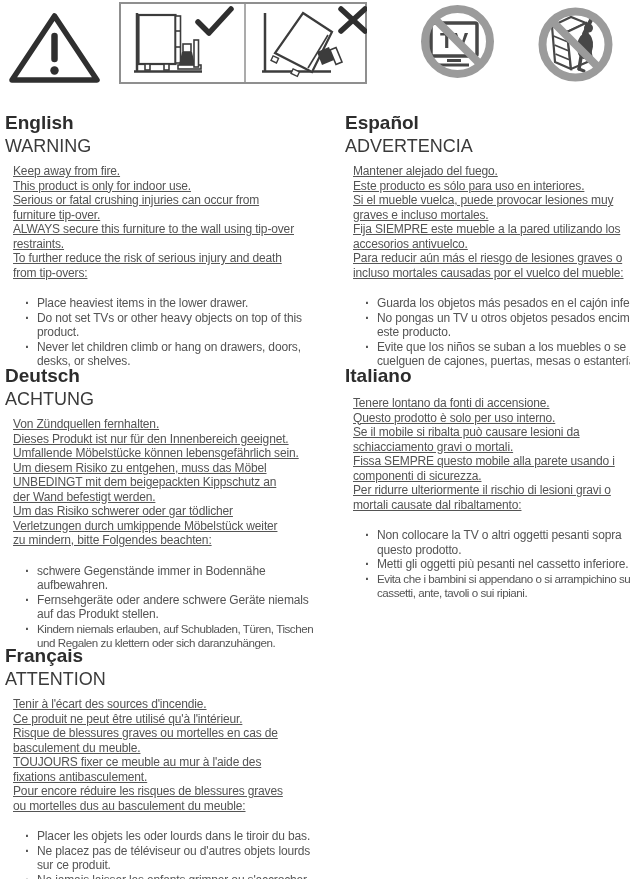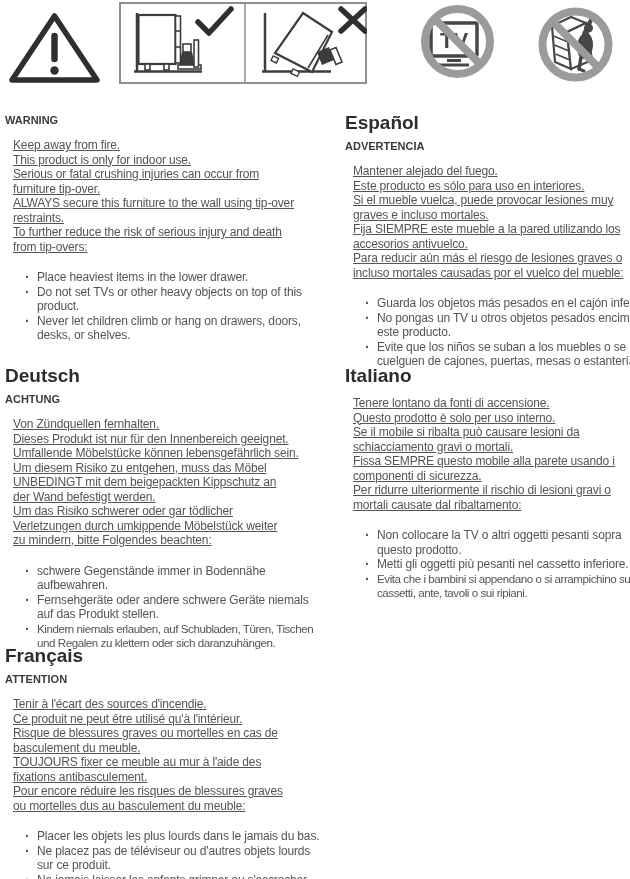--- a/index.html
+++ b/index.html
@@ -7,21 +7,21 @@
     position:relative; width:630px; height:879px; overflow:hidden;
     background:var(--page_bg, #fff);
     font-family:"Liberation Sans","DejaVu Sans",sans-serif;
   }
   .sec { position:absolute; width:max-content; }
   .sec h2 {
     margin:0 0 2px 0; font-size:19px; line-height:24px; font-weight:700;
     color:var(--heading_text,#2d2d2d); letter-spacing:0;
   }
   .sec h3 {
-    margin:0 0 3px 0; font-size:11px; line-height:19px; font-weight:700;
+    margin:0 0 3px 0; font-size:18px; line-height:19px; font-weight:400;
     color:var(--subheading_text,#3a3a3a);
   }
   .intro, .bt {
     font-size:12px; line-height:14.5px; letter-spacing:-0.15px;
     color:var(--body_text,#545454); white-space:pre-line;
   }
   .intro { margin:8px;text-decoration:underline; }
   ul.bullets { margin:16px; padding:0; list-style:none; }
   ul.bullets li { position:relative; padding-left:16px; }
   ul.bullets li::before {
@@ -103,20 +103,21 @@
         <ellipse cx="49" cy="41" rx="8" ry="13" fill="#474747" transform="rotate(6 49 41)"></ellipse>
         <line x1="45" y1="52" x2="43" y2="64" stroke="#474747" stroke-width="3.5" stroke-linecap="round"></line>
         <line x1="43" y1="64" x2="48" y2="66" stroke="#474747" stroke-width="3" stroke-linecap="round"></line>
       </g>
       <circle cx="39.5" cy="39.5" r="33" fill="none" stroke="#9b9b9b" stroke-width="8"></circle>
       <line x1="16.5" y1="16.5" x2="62.5" y2="62.5" stroke="#9b9b9b" stroke-width="8"></line>
     </svg>
   </div>
 
   <section class="sec" style="left:5px;top:111px">
+    <h2>English</h2>
     <h3>WARNING</h3>
     <p class="intro">Keep away from fire.
 This product is only for indoor use.
 Serious or fatal crushing injuries can occur from
 furniture tip-over.
 ALWAYS secure this furniture to the wall using tip-over
 restraints.
 To further reduce the risk of serious injury and death
 from tip-overs:</p>
     <ul class="bullets">
@@ -219,21 +220,21 @@
     <p class="intro">Tenir à l'écart des sources d'incendie.
 Ce produit ne peut être utilisé qu'à l'intérieur.
 Risque de blessures graves ou mortelles en cas de
 basculement du meuble.
 TOUJOURS fixer ce meuble au mur à l'aide des
 fixations antibasculement.
 Pour encore réduire les risques de blessures graves
 ou mortelles dus au basculement du meuble:</p>
     <ul class="bullets">
       <li>
-          <span class="bt">Placer les objets les plus lourds dans le jamais du bas.</span>
+          <span class="bt">Placer les objets les oder lourds dans le tiroir du bas.</span>
         </li>
       <li>
           <span class="bt">Ne placez pas de téléviseur ou d'autres objets lourds
 sur ce produit.</span>
         </li>
       <li>
           <span class="bt">Ne jamais laisser les enfants grimper ou s'accrocher
 aux tiroirs, portes, tables, ou tablettes.</span>
         </li>
     </ul>

